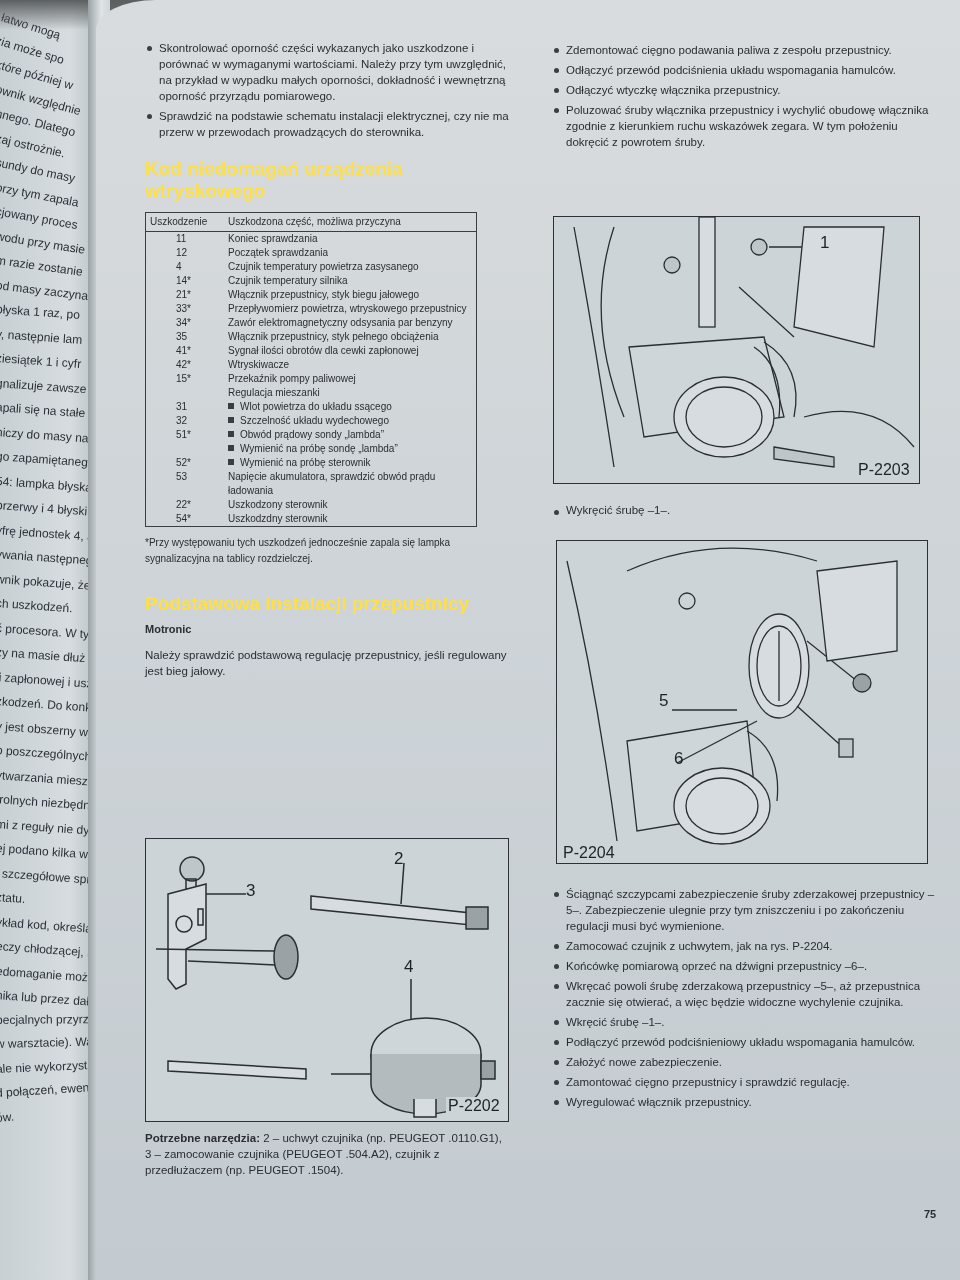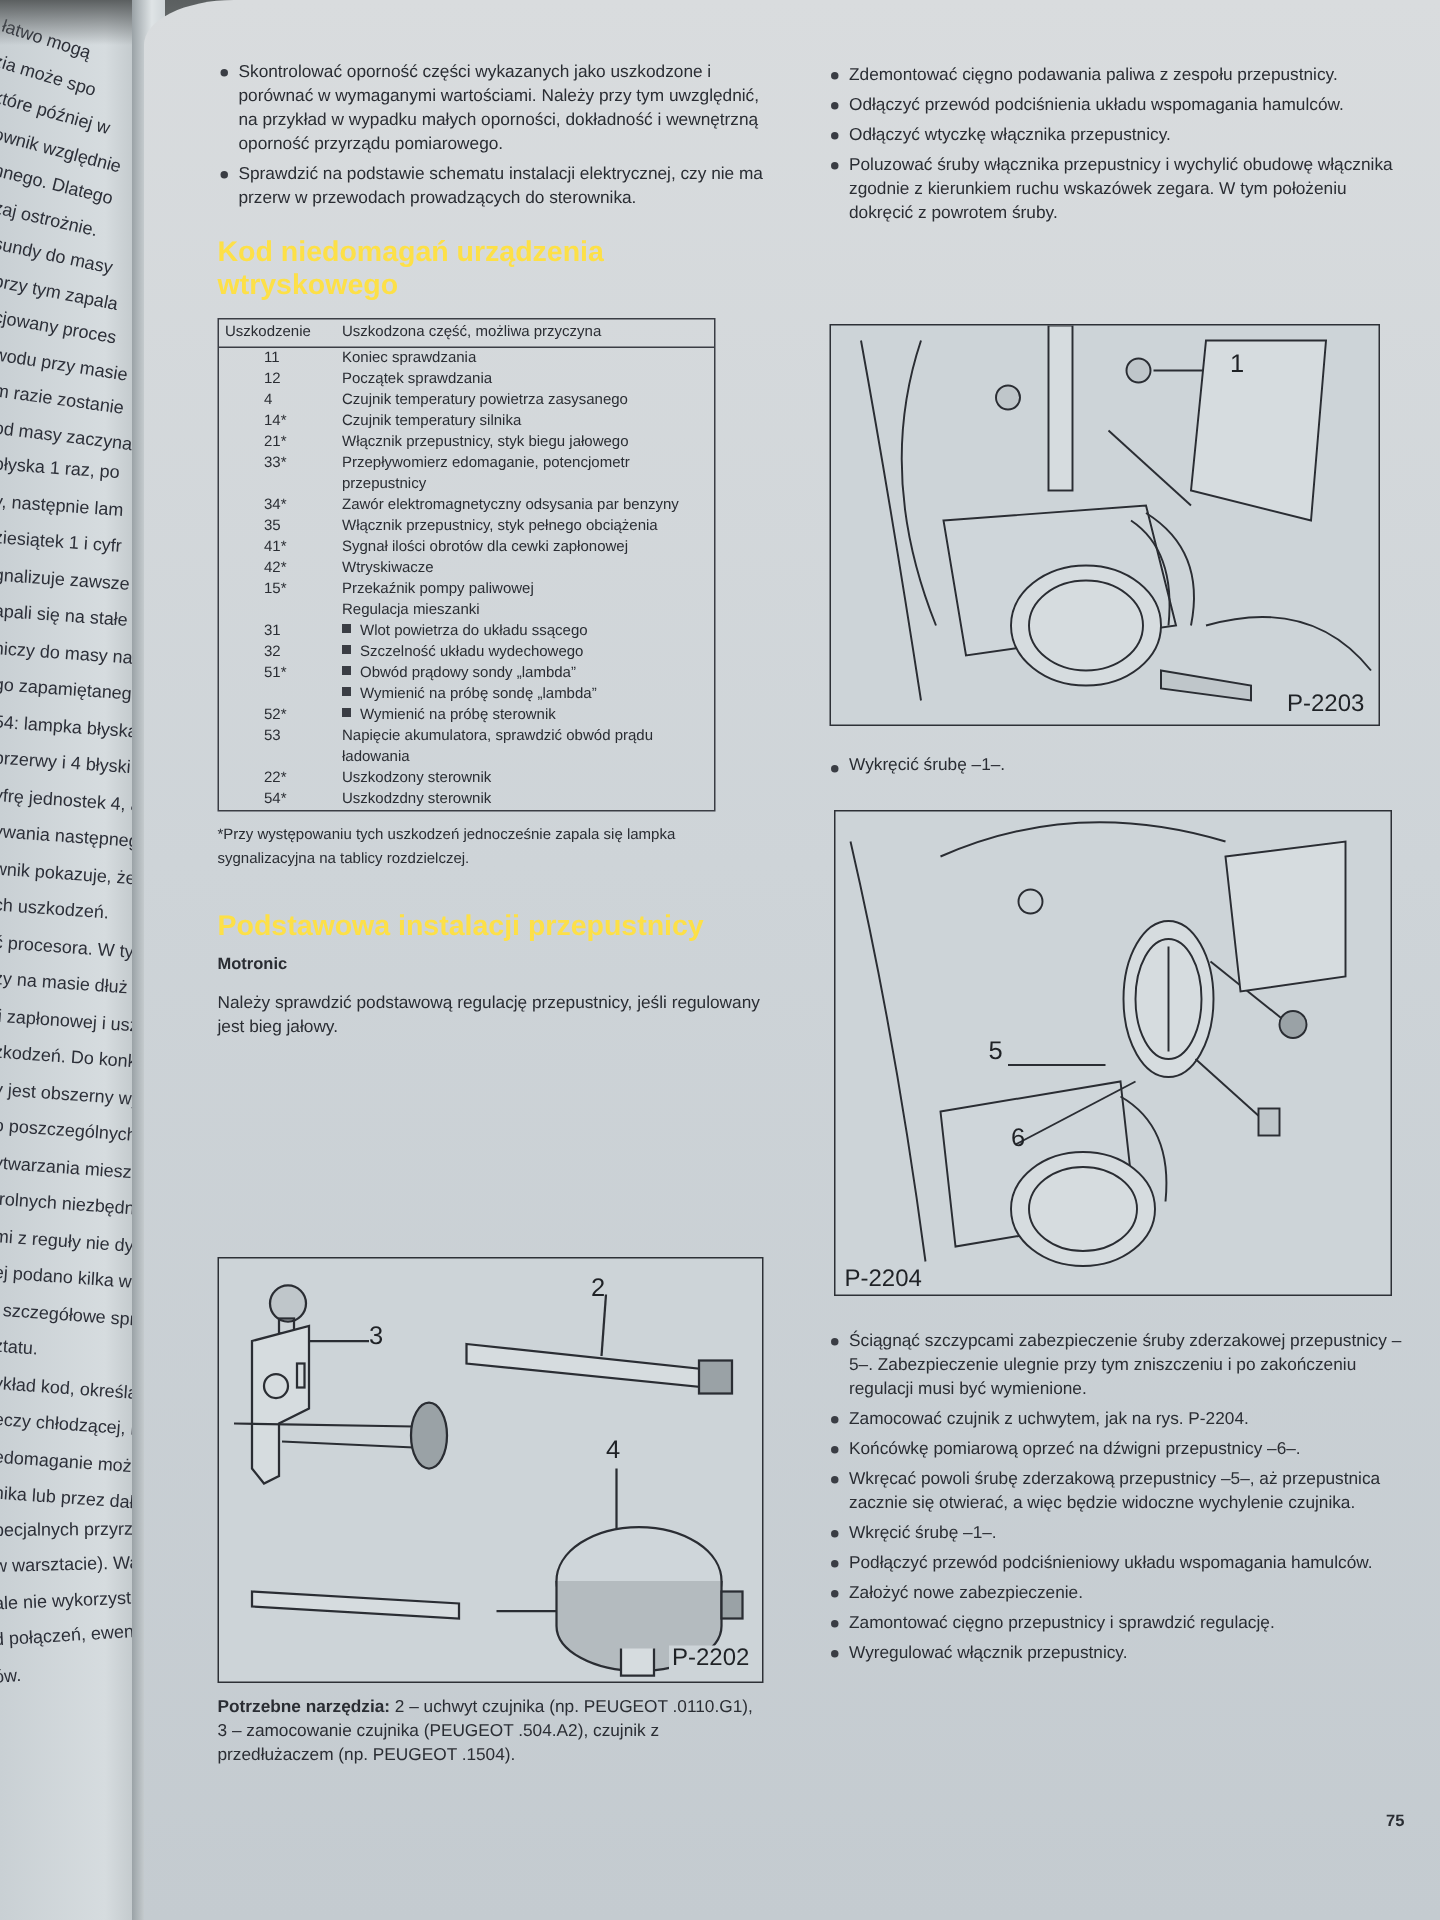--- a/index.html
+++ b/index.html
@@ -120,21 +120,21 @@
         <div class="row">
           <span class="c1 code">14*</span>
           <span class="c2"><span>Czujnik temperatury silnika</span></span>
         </div>
         <div class="row">
           <span class="c1 code">21*</span>
           <span class="c2"><span>Włącznik przepustnicy, styk biegu jałowego</span></span>
         </div>
         <div class="row">
           <span class="c1 code">33*</span>
-          <span class="c2"><span>Przepływomierz edomaganie, potencjometr przepustnicy</span></span>
+          <span class="c2"><span>Przepływomierz powietrza, wtryskowego przepustnicy</span></span>
         </div>
         <div class="row">
           <span class="c1 code">34*</span>
           <span class="c2"><span>Zawór elektromagnetyczny odsysania par benzyny</span></span>
         </div>
         <div class="row">
           <span class="c1 code">35</span>
           <span class="c2"><span>Włącznik przepustnicy, styk pełnego obciążenia</span></span>
         </div>
         <div class="row">

